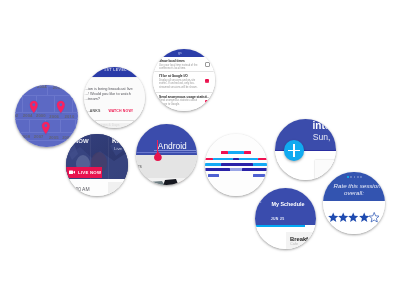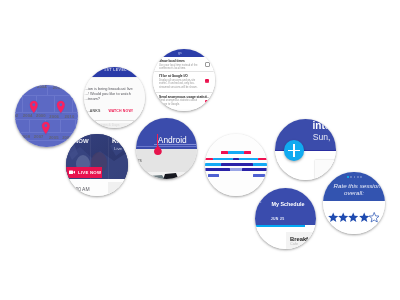--- a/index.html
+++ b/index.html
@@ -54,21 +54,21 @@
   .card{position:absolute;background:#f3f3f3;}
 
   
   .dot{position:absolute;border-radius:50%;}
 
   
   .b-map{left:15px;top:84.5px;width:62.5px;height:62.5px;z-index:3;}
   .b-dialog{left:84px;top:67px;width:61px;height:61px;z-index:2;}
   .b-settings{left:153px;top:49px;width:62px;height:62px;z-index:1;}
   .b-live{left:66px;top:134px;width:62px;height:62px;z-index:4;}
-  .b-search{left:136px;top:118px;width:61px;height:61px;z-index:5;}
+  .b-search{left:136px;top:124px;width:61px;height:61px;z-index:5;}
   .b-agenda{left:205px;top:134px;width:62px;height:62px;z-index:6;}
   .b-detail{left:275px;top:119px;width:61px;height:61px;z-index:7;}
   .b-sched{left:254.5px;top:188px;width:61px;height:61px;z-index:8;}
   .b-rate{left:323px;top:172px;width:61.5px;height:61.5px;z-index:9;}
 </style>
 </head>
 <body>
 
 <div class="stage">
 

